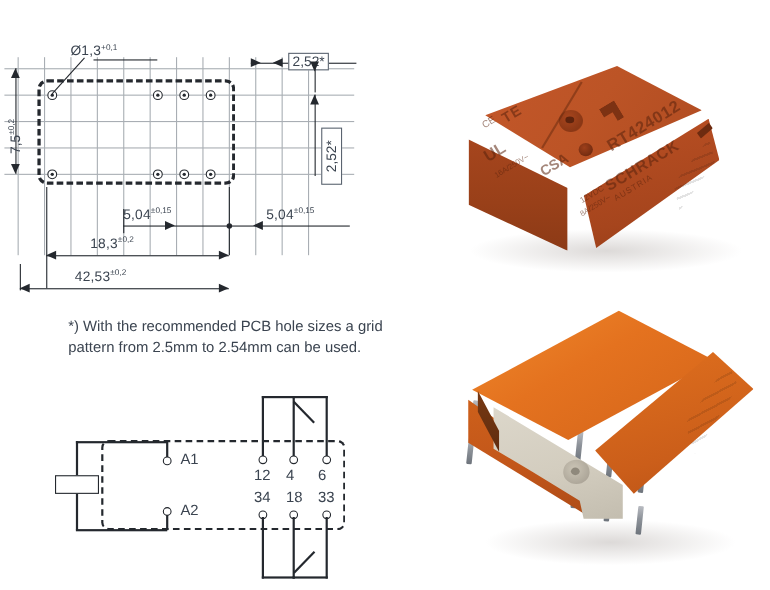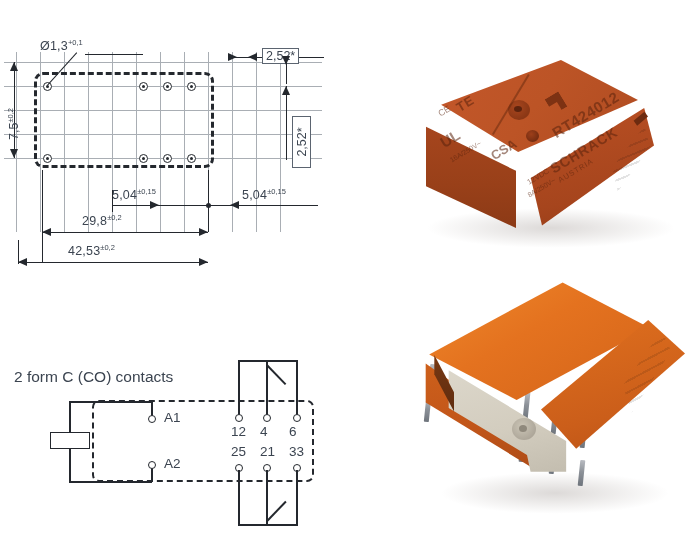--- a/index.html
+++ b/index.html
@@ -106,21 +106,21 @@
     <div class="hole" style="left:163px;top:41.5px;"></div>
     <div class="hole" style="left:187px;top:41.5px;"></div>
 
     <div class="hole" style="left:43px;top:113.5px;"></div>
     <div class="hole" style="left:139px;top:113.5px;"></div>
     <div class="hole" style="left:163px;top:113.5px;"></div>
     <div class="hole" style="left:187px;top:113.5px;"></div>
 
     <div class="leader" style="left:47px;top:45px;width:44px;transform:rotate(-48deg);"></div>
     <div class="dimline" style="left:85px;top:14px;width:58px;"></div>
-    <div class="dim-txt" style="left:40px;top:-2px;">
+    <div class="dim-txt" style="left:64px;top:-2px;">
       <span>Ø1,3</span><sup>+0,1</sup>
     </div>
 
     <div class="dimline-v" style="left:14px;top:22px;height:96px;"></div>
     <div class="arr arr-u" style="left:10px;top:22px;"></div>
     <div class="arr arr-d" style="left:10px;top:109px;"></div>
     <div class="vert-label" style="left:6px;top:100px;">
       <span>7,5</span><sup>±0,2</sup>
     </div>
 
@@ -151,36 +151,36 @@
     <div class="dot" style="left:206px;top:163px;"></div>
 
     <div class="dimline-v" style="left:42px;top:130px;height:92px;"></div>
     <div class="dimline-v" style="left:208px;top:130px;height:62px;"></div>
     <div class="dimline-v" style="left:112px;top:150px;height:22px;"></div>
 
     <div class="dimline" style="left:42px;top:192px;width:166px;"></div>
     <div class="arr arr-l" style="left:42px;top:188px;"></div>
     <div class="arr arr-r" style="left:199px;top:188px;"></div>
     <div class="dim-txt" style="left:82px;top:173px;">
-      <span>29,8</span><sup>±0,2</sup>
+      <span>18,3</span><sup>±0,2</sup>
     </div>
 
     <div class="dimline" style="left:18px;top:222px;width:190px;"></div>
     <div class="arr arr-l" style="left:18px;top:218px;"></div>
     <div class="arr arr-r" style="left:199px;top:218px;"></div>
     <div class="dimline-v" style="left:18px;top:200px;height:24px;"></div>
     <div class="dim-txt" style="left:68px;top:203px;">
       <span>42,53</span><sup>±0,2</sup>
     </div>
   </div>
 
+  <div id="footnote">*) With the recommended PCB hole sizes a grid pattern from 2.5mm to 2.54mm can be used.</div>
 
   <div id="schematic">
 
-    <div id="schematic-title">2 form C (CO) contacts</div>
 
     <div class="outline" style="left:92px;top:40px;width:222px;height:82px;border-width:2.6px;border-radius:7px;"></div>
 
     <div class="coil" style="left:50px;top:72px;width:40px;height:17px;"></div>
 
     <div class="sw" style="left:69px;top:41px;width:1.6px;height:31px;"></div>
     <div class="sw" style="left:69px;top:89px;width:1.6px;height:33px;"></div>
     <div class="sw" style="left:69px;top:41px;width:83px;height:1.6px;"></div>
     <div class="sw" style="left:69px;top:121px;width:83px;height:1.6px;"></div>
     <div class="sw" style="left:151px;top:41px;width:1.6px;height:17px;"></div>
@@ -198,22 +198,22 @@
     <div class="sw" style="left:266px;top:0px;width:32px;height:1.6px;"></div>
     <div class="blade" style="left:267px;top:4px;width:27px;transform:rotate(46deg);"></div>
 
     <div class="term" style="left:235px;top:54px;"></div>
     <div class="term" style="left:263px;top:54px;"></div>
     <div class="term" style="left:293px;top:54px;"></div>
     <div class="term-lbl" style="left:231px;top:64px;text-align:right;">12</div>
     <div class="term-lbl" style="left:260px;top:64px;">4</div>
     <div class="term-lbl" style="left:289px;top:64px;">6</div>
 
-    <div class="term-lbl" style="left:231px;top:84px;">25</div>
-    <div class="term-lbl" style="left:260px;top:84px;">21</div>
+    <div class="term-lbl" style="left:231px;top:84px;">34</div>
+    <div class="term-lbl" style="left:260px;top:84px;">18</div>
     <div class="term-lbl" style="left:289px;top:84px;">33</div>
     <div class="term" style="left:235px;top:104px;"></div>
     <div class="term" style="left:263px;top:104px;"></div>
     <div class="term" style="left:293px;top:104px;"></div>
 
     <div class="sw" style="left:238px;top:110px;width:1.6px;height:56px;"></div>
     <div class="sw" style="left:266px;top:110px;width:1.6px;height:56px;"></div>
     <div class="sw" style="left:296px;top:110px;width:1.6px;height:56px;"></div>
     <div class="sw" style="left:238px;top:164px;width:30px;height:1.6px;"></div>
     <div class="sw" style="left:266px;top:164px;width:32px;height:1.6px;"></div>

